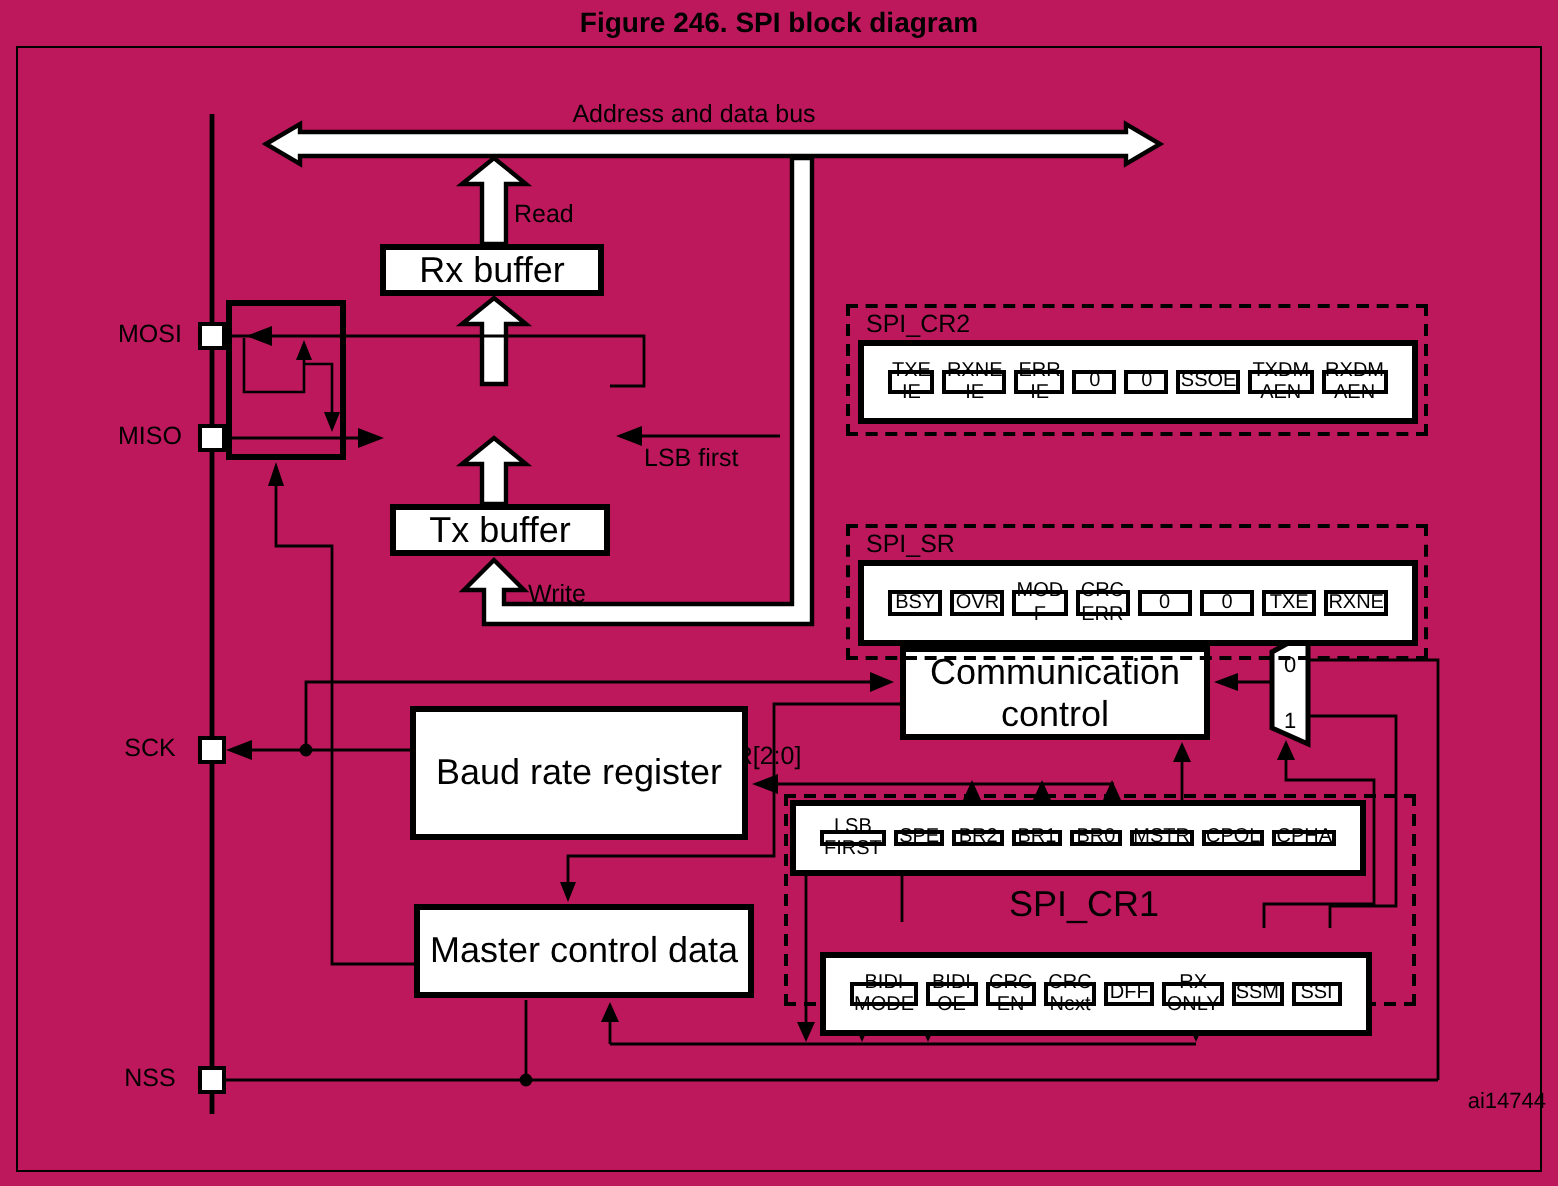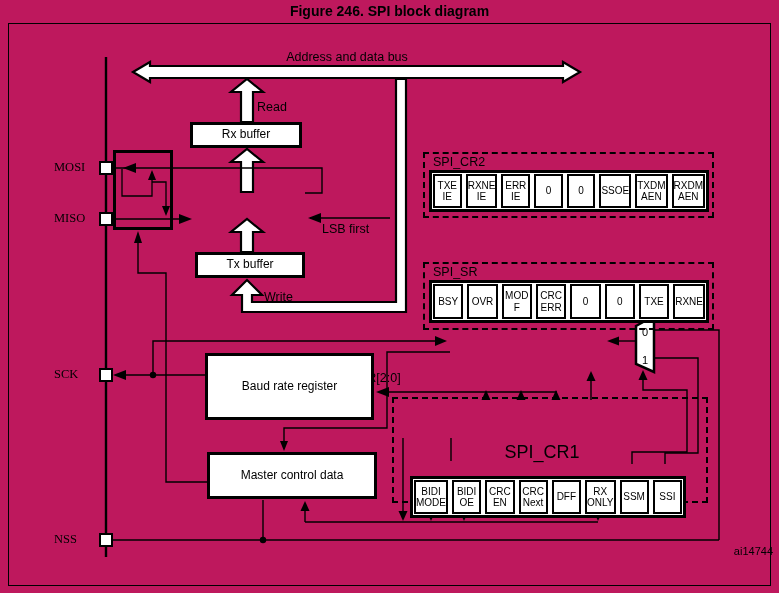--- a/index.html
+++ b/index.html
@@ -13,28 +13,28 @@
   svg line, svg polyline { stroke: #000; stroke-width: 1.4; fill: none; }
   svg polygon { fill: #000; stroke: none; }
   svg polygon.hollow { fill: #fff; stroke: #000; stroke-width: 2.2; stroke-linejoin: miter; }
   svg polygon.mux { fill: #fff; stroke: #000; stroke-width: 2.5; }
   svg rect.pin { fill: #fff; stroke: #000; stroke-width: 2; }
   svg circle { fill: #000; }
   svg text { fill: #000; font-family: "Liberation Sans", sans-serif; font-size: 12.5px; }
   svg text.small { font-size: 11px; }
   .block { position: absolute; border: 3px solid #000; background: #fff;
            display: flex; align-items: center; justify-content: center; text-align: center;
-           font-size: 12px; line-height: 1.15; white-space: pre-line; }
+           font-size: 18px; line-height: 1.15; white-space: pre-line; }
   .pin-block { position: absolute; border: 3px solid #000; background: transparent; }
-  .pin-label { position: absolute; width: 42px; text-align: left; font-size: 12.5px; height: 16px; font-family: Liberation Serif, serif; }
+  .pin-label { position: absolute; width: 42px; text-align: center; font-size: 12.5px; height: 16px; }
   .reg-group { position: absolute; border: 2px dashed #000; }
   .reg-title { position: absolute; left: 8px; top: 1px; font-size: 12.5px; }
   .reg-title-center { position: absolute; left: 0; top: 43px; width: 296px; text-align: center; font-size: 18px; }
   .reg-row { position: absolute; border: 3px solid #000; background: #fff;
-             display: flex; gap: 4px; padding: 1px; }
+             display: flex; gap: 4px; padding: 12px; }
   .cell { flex: 1; border: 2px solid #000; background: #fff;
           display: flex; align-items: center; justify-content: center;
           text-align: center; font-size: 10px; line-height: 1.12; white-space: pre-line; }
   .footer-id { position: absolute; right: 6px; top: 545px; font-size: 11px; }
 </style>
 </head>
 <body>
 
 <div class="figure">
   <div class="fig-title">Figure 246. SPI block diagram</div>
@@ -191,20 +191,22 @@
   <div class="pin-label" style="left:54px; top:211px;">MISO</div>
   <div class="pin-label" style="left:54px; top:367px;">SCK</div>
   <div class="pin-label" style="left:54px; top:532px;">NSS</div>
 
   <div class="pin-block" style="left:113px; top:150px; width:60px; height:80px;"></div>
 
   <div class="block" style="left:190px; top:122px; width:112px; height:26px;">Rx buffer</div>
   <div class="block" style="left:195px; top:252px; width:110px; height:26px;">Tx buffer</div>
   <div class="block" style="left:205px; top:353px; width:169px; height:67px;">Baud rate register</div>
   <div class="block" style="left:207px; top:452px; width:170px; height:47px;">Master control data</div>
+  <div class="block" style="left:450px; top:323px; width:155px; height:47px;">Communication
+control</div>
 
   <div class="reg-group" style="left:423px; top:152px; width:291px; height:66px;">
     <div class="reg-title">SPI_CR2</div>
     <div class="reg-row" style="left:4px; top:16px; width:280px; height:42px;">
       <div class="cell">TXE
 IE</div>
       <div class="cell">RXNE
 IE</div>
       <div class="cell">ERR
 IE</div>
@@ -228,20 +230,31 @@
       <div class="cell">CRC
 ERR</div>
       <div class="cell">0</div>
       <div class="cell">0</div>
       <div class="cell">TXE</div>
       <div class="cell">RXNE</div>
     </div>
   </div>
 
   <div class="reg-group" style="left:392px; top:397px; width:316px; height:106px;">
+    <div class="reg-row" style="left:1px; top:1px; width:288px; height:38px;">
+      <div class="cell">LSB
+FIRST</div>
+      <div class="cell">SPE</div>
+      <div class="cell">BR2</div>
+      <div class="cell">BR1</div>
+      <div class="cell">BR0</div>
+      <div class="cell">MSTR</div>
+      <div class="cell">CPOL</div>
+      <div class="cell">CPHA</div>
+    </div>
     <div class="reg-title-center">SPI_CR1</div>
     <div class="reg-row" style="left:16px; top:77px; width:276px; height:42px;">
       <div class="cell">BIDI
 MODE</div>
       <div class="cell">BIDI
 OE</div>
       <div class="cell">CRC
 EN</div>
       <div class="cell">CRC
 Next</div>

